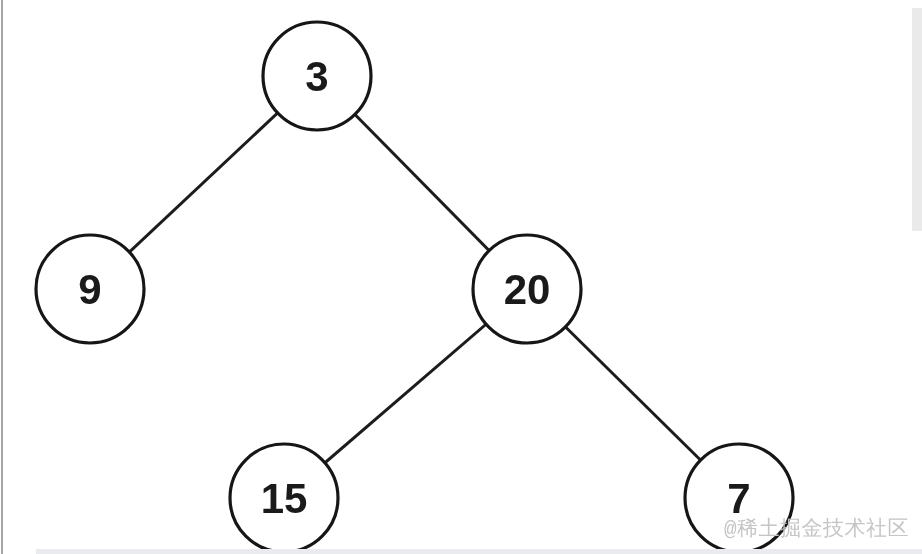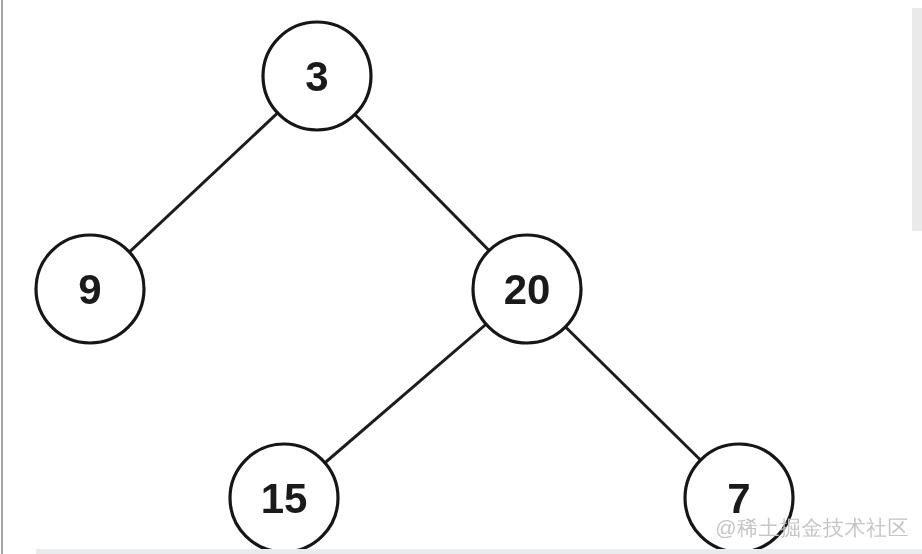--- a/index.html
+++ b/index.html
@@ -62,21 +62,21 @@
     background: #e9ebee;
   }
   .watermark {
     position: absolute;
     right: 13px;
     top: 514px;
     font-size: 21px;
     letter-spacing: 0.5px;
     color: #c5c5c5;
     white-space: nowrap;
-    font-family: Liberation Sans, sans-serif;
+    font-family: Liberation Mono, monospace;
   }
 </style>
 </head>
 <body>
 
 <div class="canvas">
 
   <svg class="tree-svg" width="922" height="554" viewBox="0 0 922 554">
 
     <line class="edge" x1="317" y1="76" x2="90" y2="289"></line>

